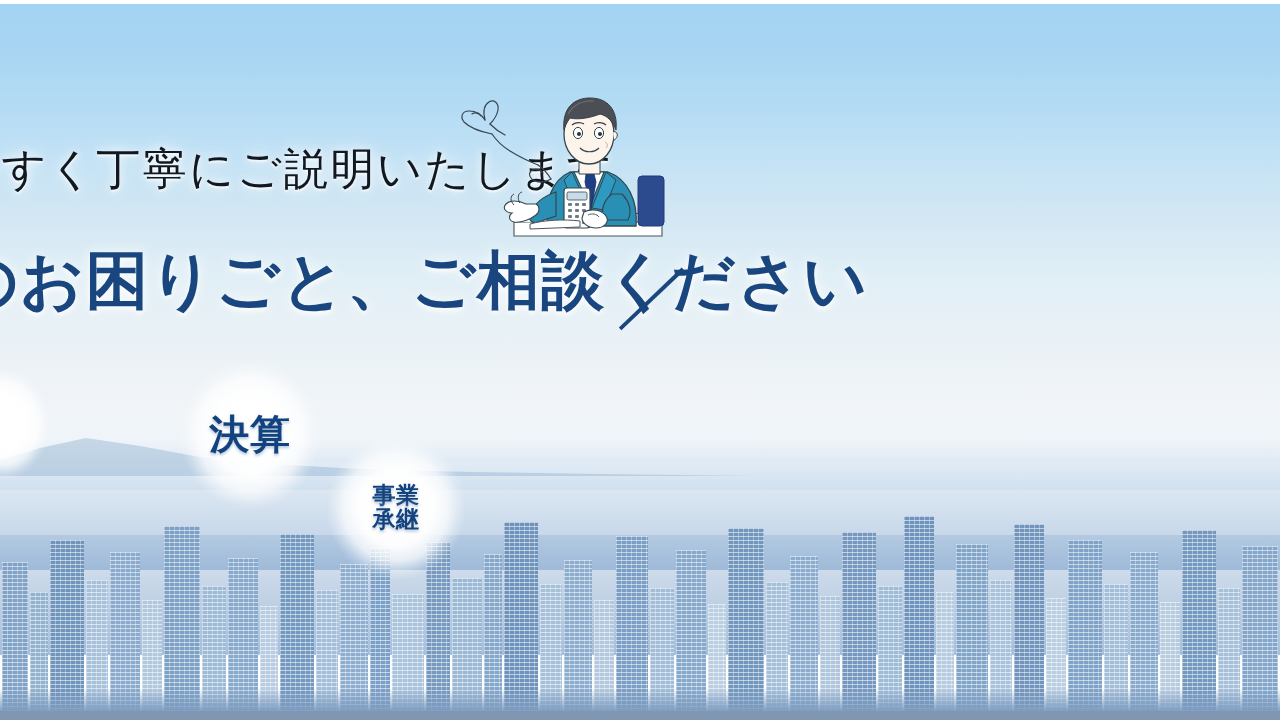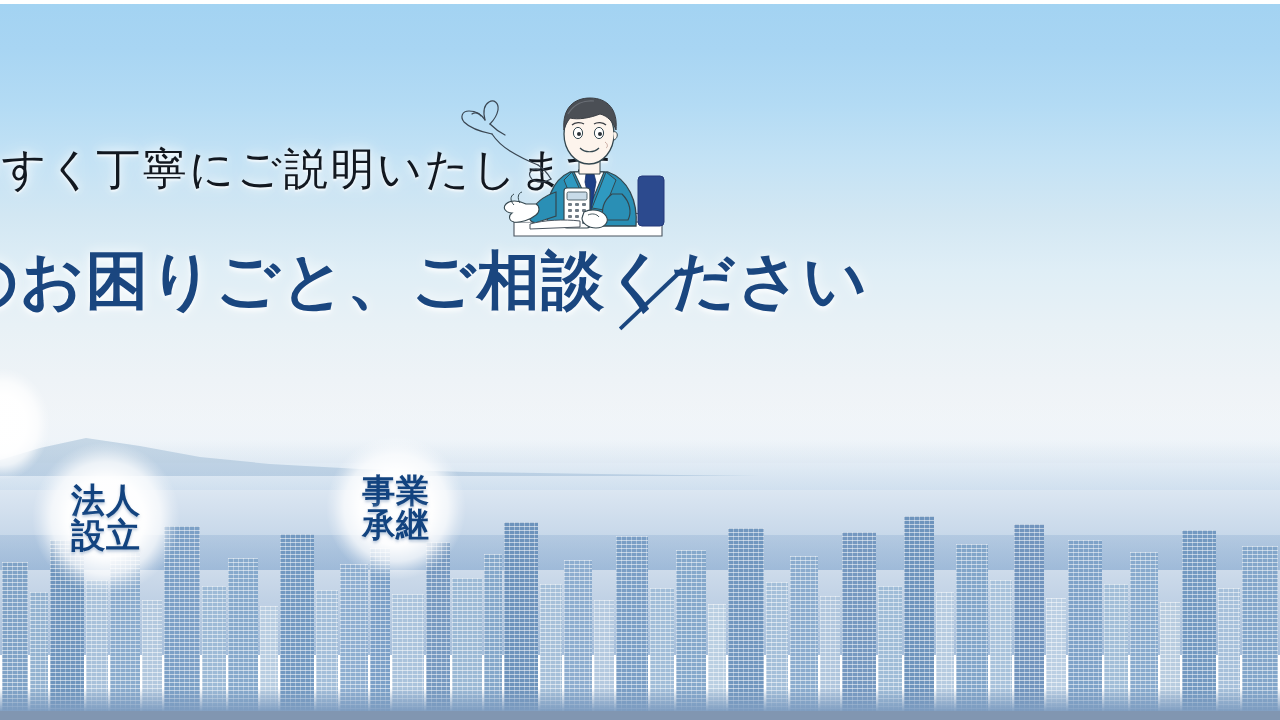--- a/index.html
+++ b/index.html
@@ -161,29 +161,28 @@
     <div class="bldg" style="left:1242px;width:36px;height:166px; background:#83a6ca;"></div>
 
     <div class="ground"></div>
     <div class="bottom-band"></div>
   </div>
 
   <div class="bubble" style="left:-46px;top:368px;width:96px;height:112px;">
     <span class="bubble-label" style="font-size:30px;"></span>
   </div>
 
-
-
-  <div class="bubble" style="left:32px;top:442px;width:148px;height:152px;">
-    <span class="bubble-label" style="font-size:34px;">法人
-設立</span>
-  </div>
+  <div class="bubble" style="left:180px;top:360px;width:140px;height:150px;">
+    <span class="bubble-label" style="font-size:40px;">決算</span>
+  </div>
+
+
 
   <div class="bubble" style="left:326px;top:436px;width:140px;height:144px;">
-    <span class="bubble-label" style="font-size:33px;">事業
+    <span class="bubble-label" style="font-size:23px;">事業
 承継</span>
   </div>
 
   <div class="line1">やすく丁寧にご説明いたします</div>
   <div class="line2">のお困りごと、ご相談ください</div>
   <div class="slash">／</div>
 
   <svg class="illus" viewBox="0 0 220 158">
 
     <g fill="none" stroke="#3a4652" stroke-width="1.2" stroke-linecap="round" stroke-linejoin="round">

